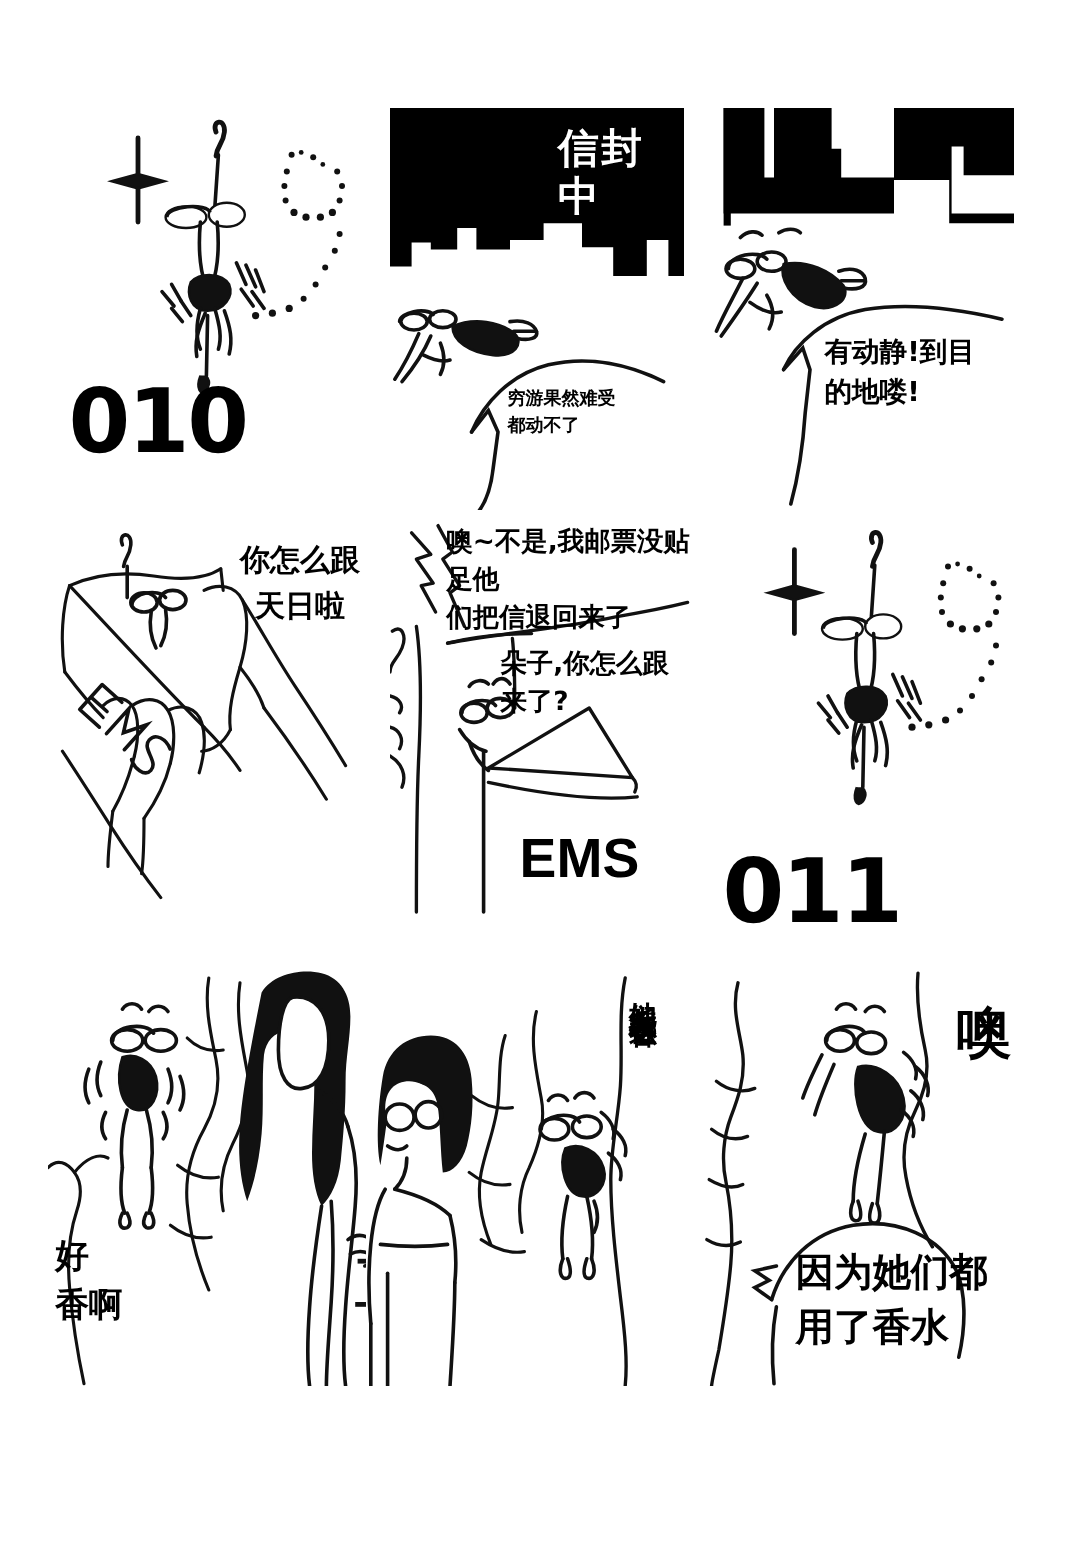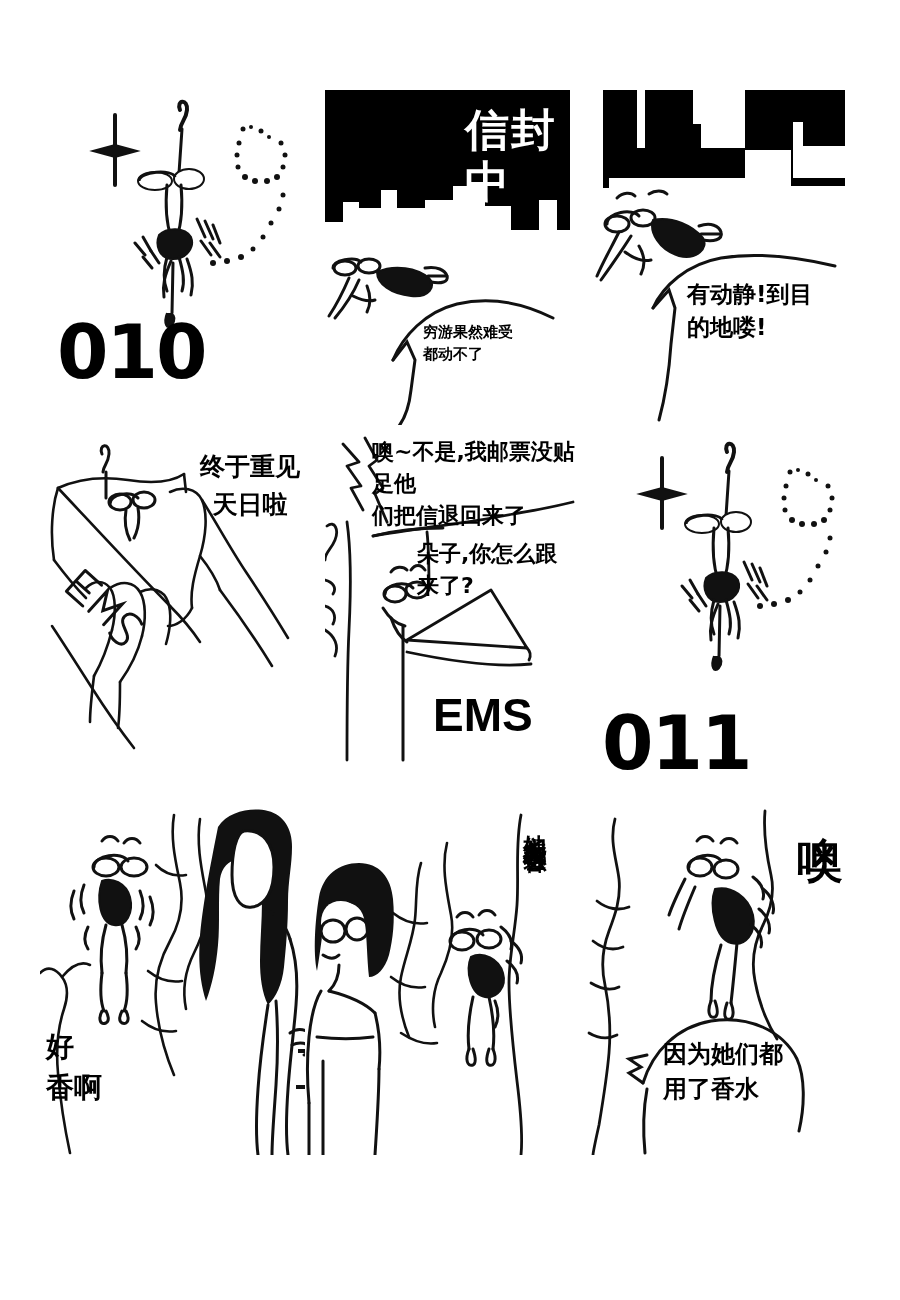--- a/index.html
+++ b/index.html
@@ -174,21 +174,21 @@
         <path d="M34 190 C28 204 20 216 10 228"></path>
         <path d="M42 196 C46 206 46 214 42 222"></path>
         <path d="M28 206 C36 210 44 212 50 210"></path>
       </g>
 
       <g fill="none" stroke="#111" stroke-width="3" stroke-linecap="round">
         <path d="M68 270 C78 246 100 222 132 214 C166 206 200 214 228 228"></path>
         <path d="M68 270 L82 252 L90 270 L86 300 C84 318 80 328 74 336"></path>
       </g>
     </svg>
-    <div class="cap cap-white" style="left:140px; top:14px; font-size:44px; letter-spacing:2px;">信封中</div>
+    <div class="cap cap-white" style="left:140px; top:14px; font-size:34px; letter-spacing:2px;">信封中</div>
     <div class="cap" style="left:98px; top:232px; font-size:15px; line-height:1.45;">穷游果然难受
 都动不了</div>
   </div>
 
   <div class="panel" style="left:595px; top:90px; width:250px; height:335px;">
     <svg class="art" viewBox="0 0 250 335">
 
       <path d="M8 0 H42 V58 H50 V0 H98 V34 H106 V58 H150 V0 H250 V56 H208 V32 H198 V88 H250 V96 H196 V60 H150 V88 H44 V88 H8 Z" fill="#000000"></path>
       <path d="M8 0 H14 V98 H8 Z" fill="#000000"></path>
       <path d="M150 0 H250 V30 H150 Z" fill="#000000"></path>
@@ -257,21 +257,21 @@
         <path d="M76 80 C74 92 76 102 80 110"></path>
         <path d="M88 78 C90 90 88 100 84 108"></path>
       </g>
 
       <g fill="none" stroke="#111" stroke-width="3" stroke-linecap="round" transform="rotate(42 40 165)">
         <path d="M20 150 H42 M20 150 V178 M20 164 H38 M20 178 H42"></path>
         <path d="M50 178 V150 L60 168 L70 150 V178"></path>
         <path d="M98 152 C90 148 80 150 80 158 C80 168 98 166 98 176 C98 184 86 184 80 180"></path>
       </g>
     </svg>
-    <div class="cap" style="left:150px; top:18px; font-size:25px; line-height:1.5; text-align:center;">终于重见
+    <div class="cap" style="left:150px; top:18px; font-size:25px; line-height:1.5; text-align:center;">你怎么跟
 天日啦</div>
   </div>
 
   <div class="panel" style="left:325px; top:430px; width:250px; height:345px;">
     <svg class="art" viewBox="0 0 250 345">
       <g fill="none" stroke="#111" stroke-width="2.8" stroke-linecap="round" stroke-linejoin="round">
 
         <path d="M18 14 L34 32 L22 36 L36 56 L26 58 L38 80"></path>
         <path d="M40 8 L52 30 L44 36 L58 58 L50 64 L62 92"></path>
 
@@ -549,17 +549,17 @@
                  C170 136 166 156 170 176 C174 198 182 218 192 234"></path>
       </g>
 
       <g fill="none" stroke="#111" stroke-width="3" stroke-linecap="round">
         <path d="M58 278 C68 246 92 222 126 216 C164 210 198 226 212 254 C220 272 220 300 214 326"></path>
         <path d="M58 278 L44 268 L56 262 L44 254 L62 250"></path>
         <path d="M62 284 C58 306 58 328 60 348"></path>
       </g>
     </svg>
     <div class="cap" style="left:212px; top:28px; font-size:46px;">噢</div>
-    <div class="cap" style="left:78px; top:232px; font-size:24px; line-height:1.45;">因为她们都
+    <div class="cap" style="left:78px; top:232px; font-size:32px; line-height:1.45;">因为她们都
 用了香水</div>
   </div>
 
 </div>
 
 </body></html>

